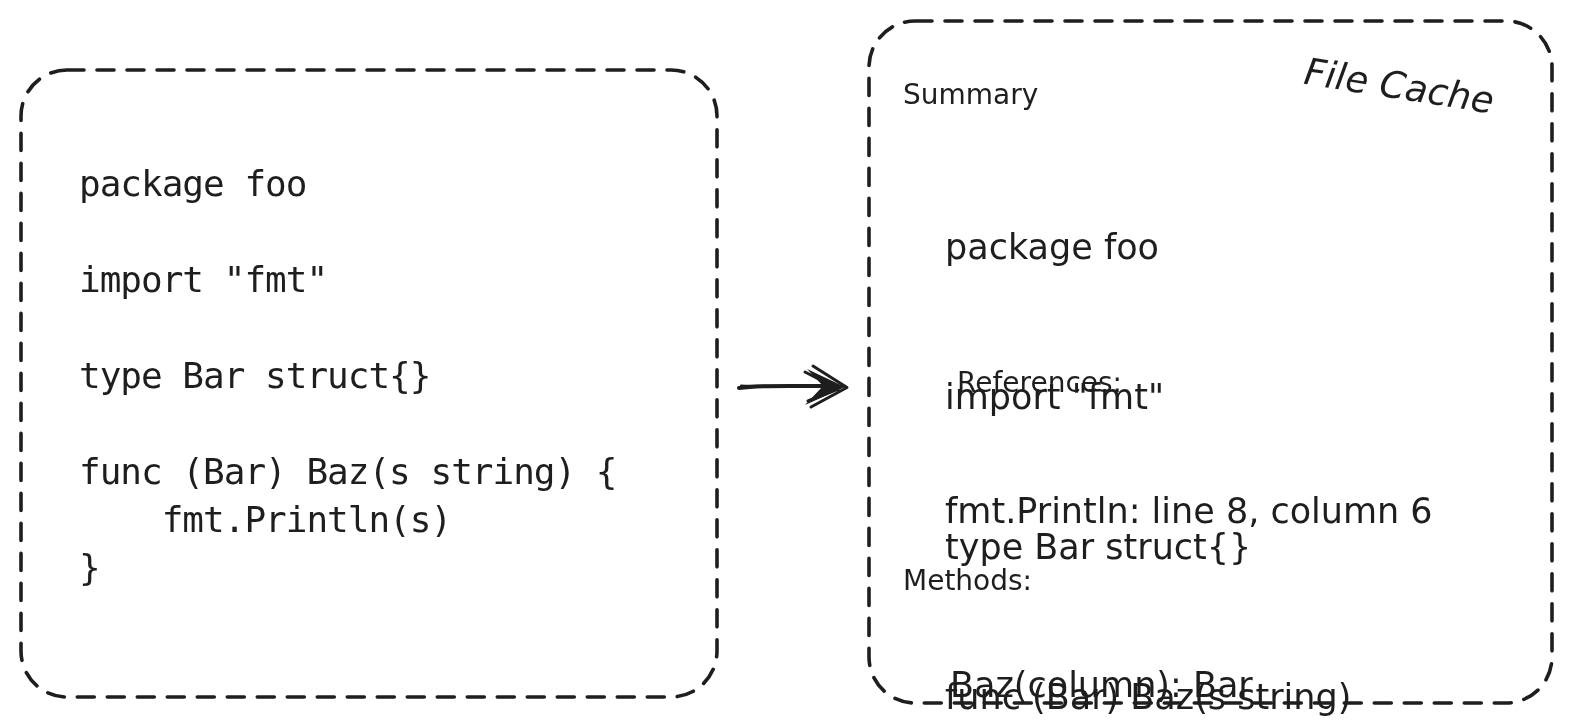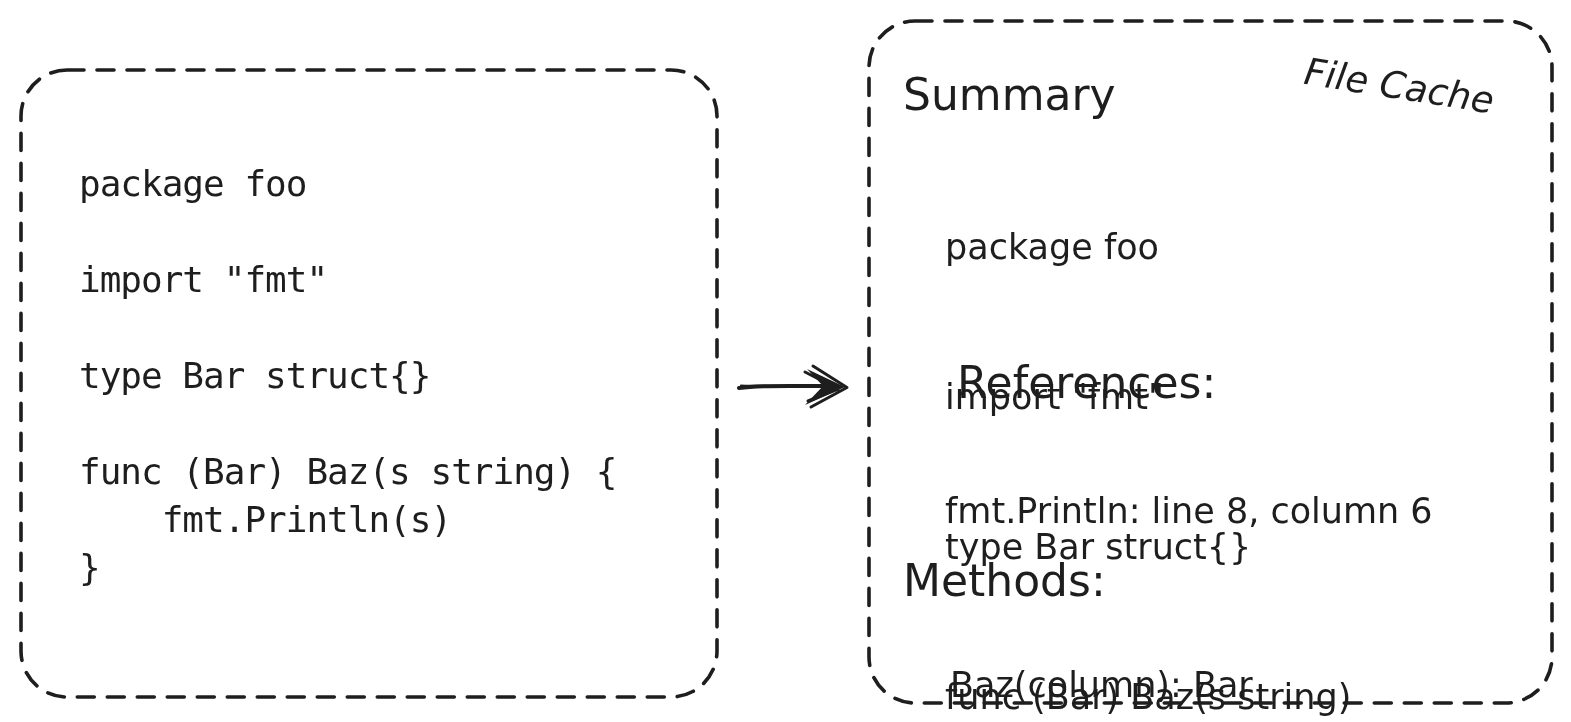--- a/index.html
+++ b/index.html
@@ -36,21 +36,21 @@
   }
   
   .hand {
     position: absolute;
     font-family: "DejaVu Sans", sans-serif;
     font-size: 35px;
     line-height: 50px;
     color: #1e1e1e;
     white-space: pre;
   }
-  .section-header { font-size: 44px; }
+  .section-header { font-size: 28px; }
   .cache-title {
     position: absolute;
     left: 1308px;
     top: 50px;
     font-size: 37px;
     transform: rotate(9deg);
     transform-origin: left top;
     font-style: italic;
     white-space: pre;
   }

